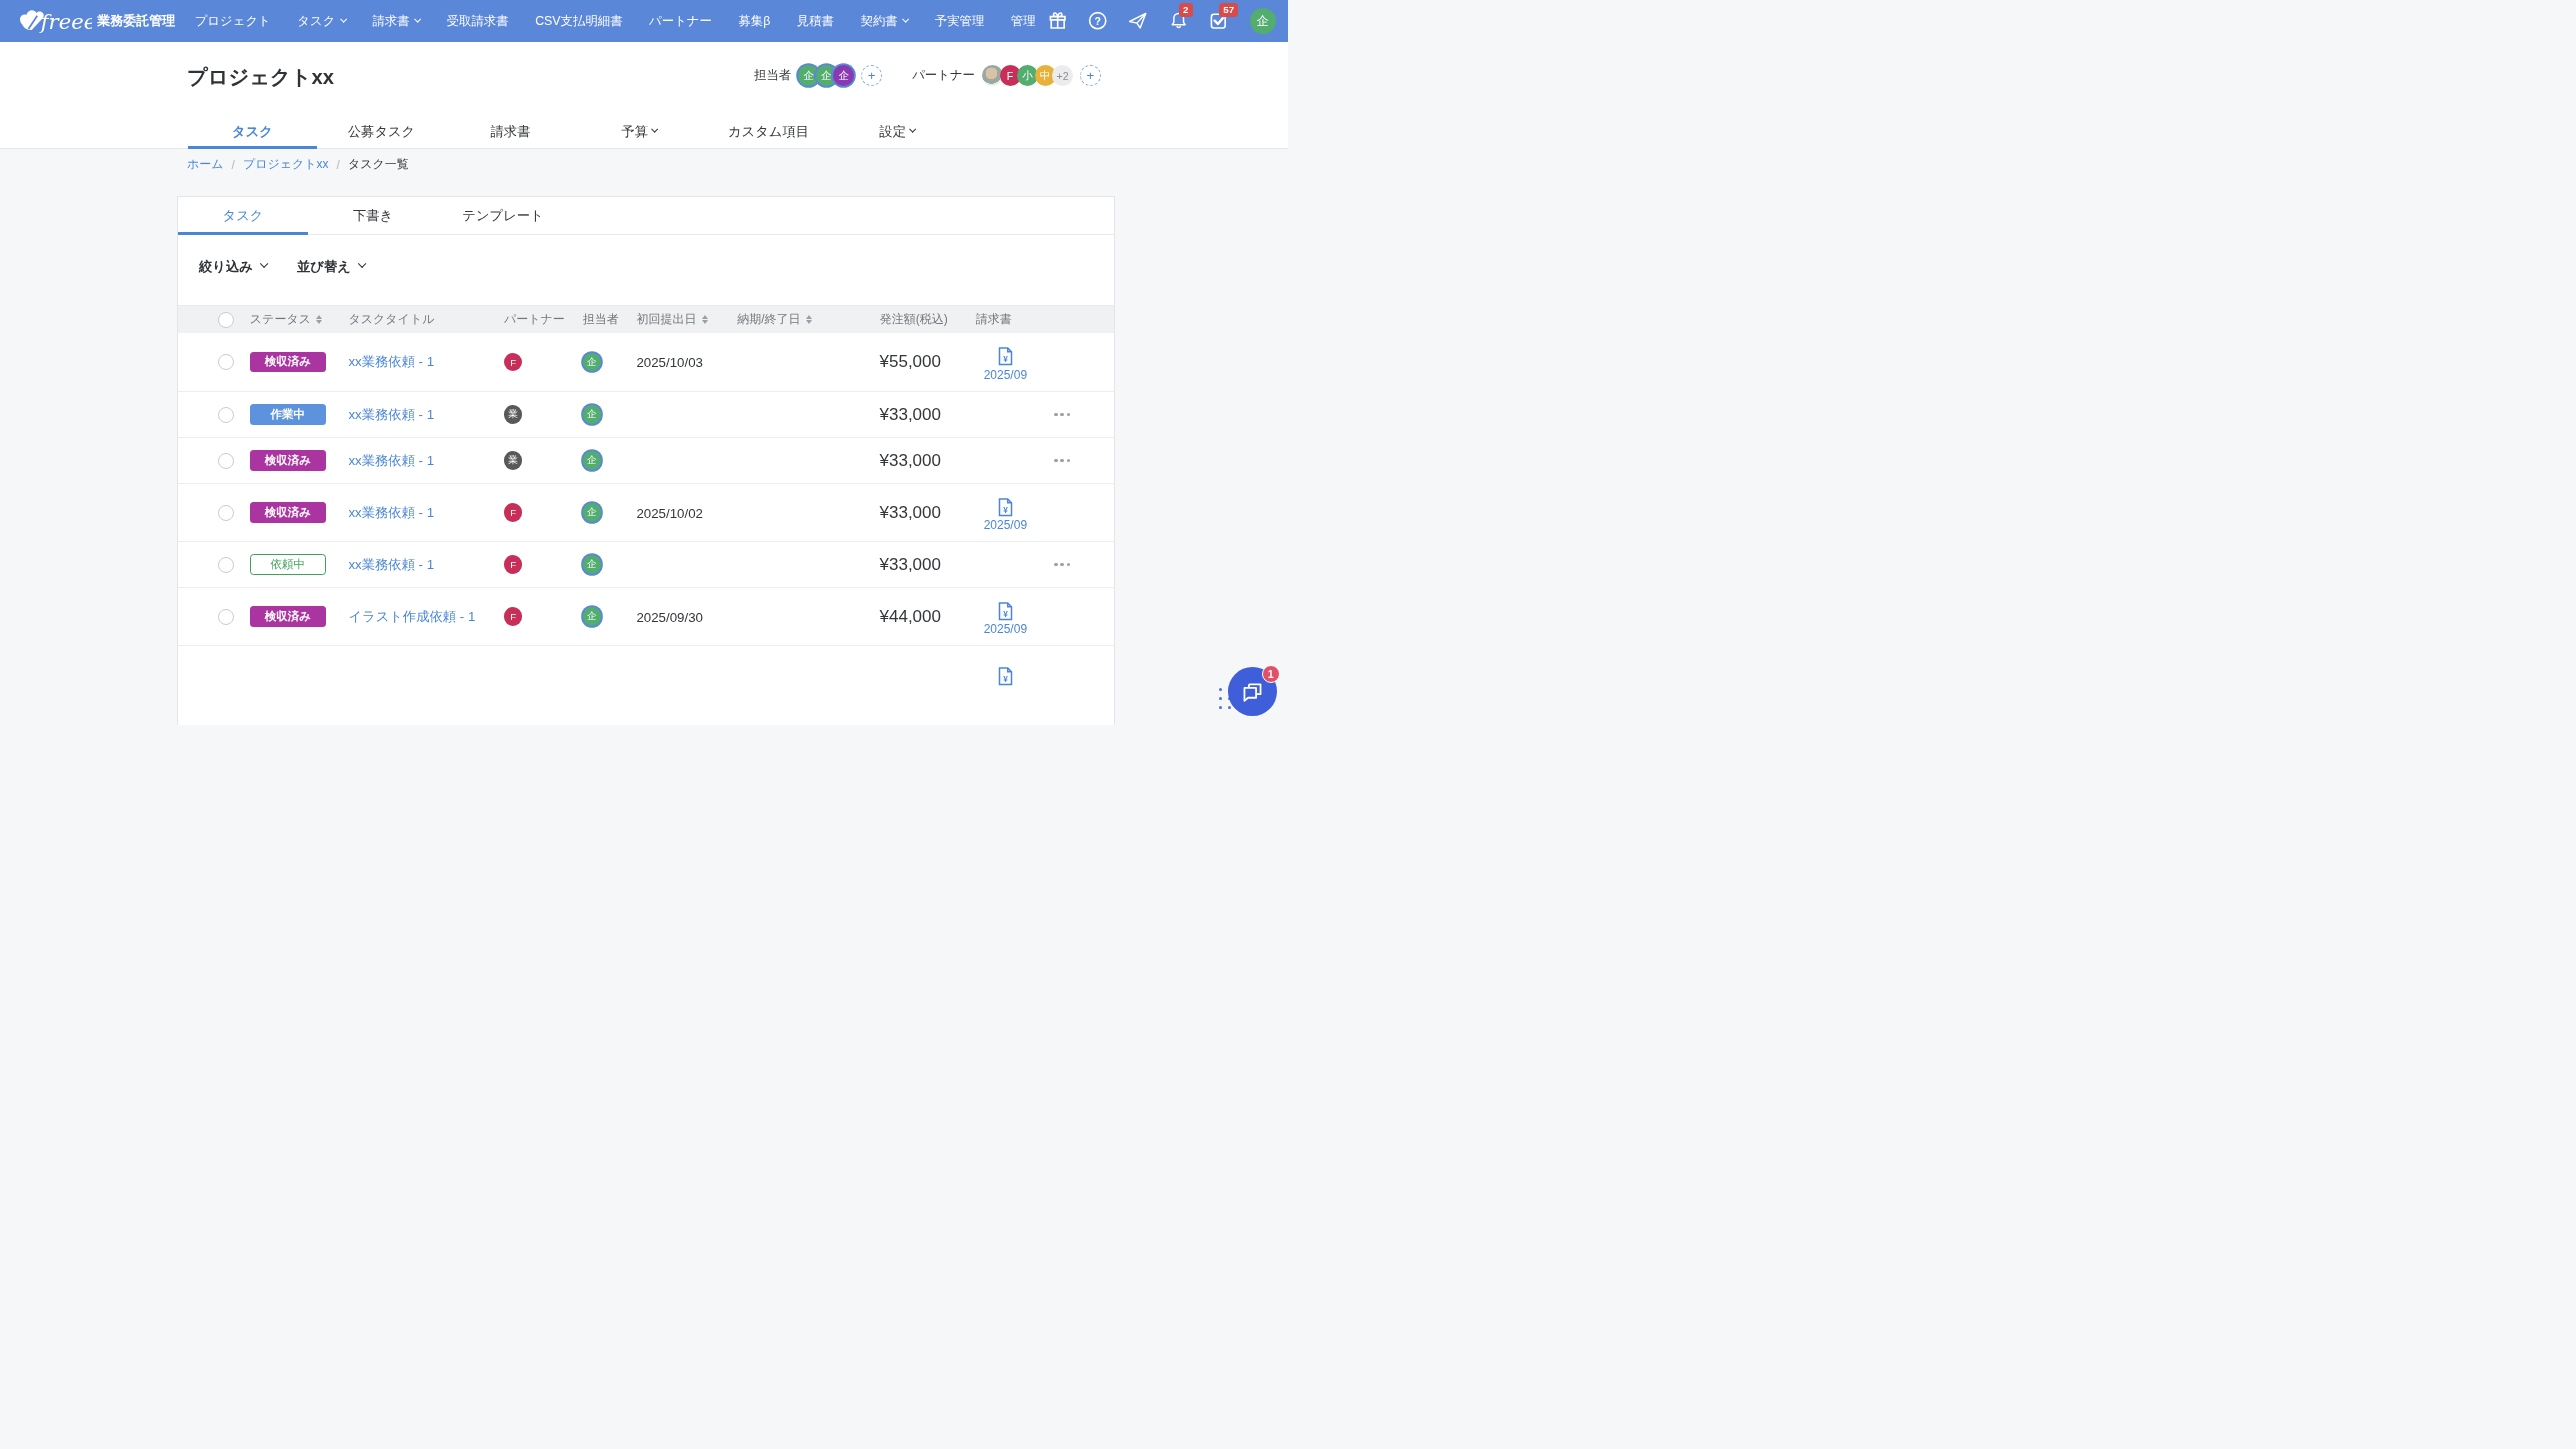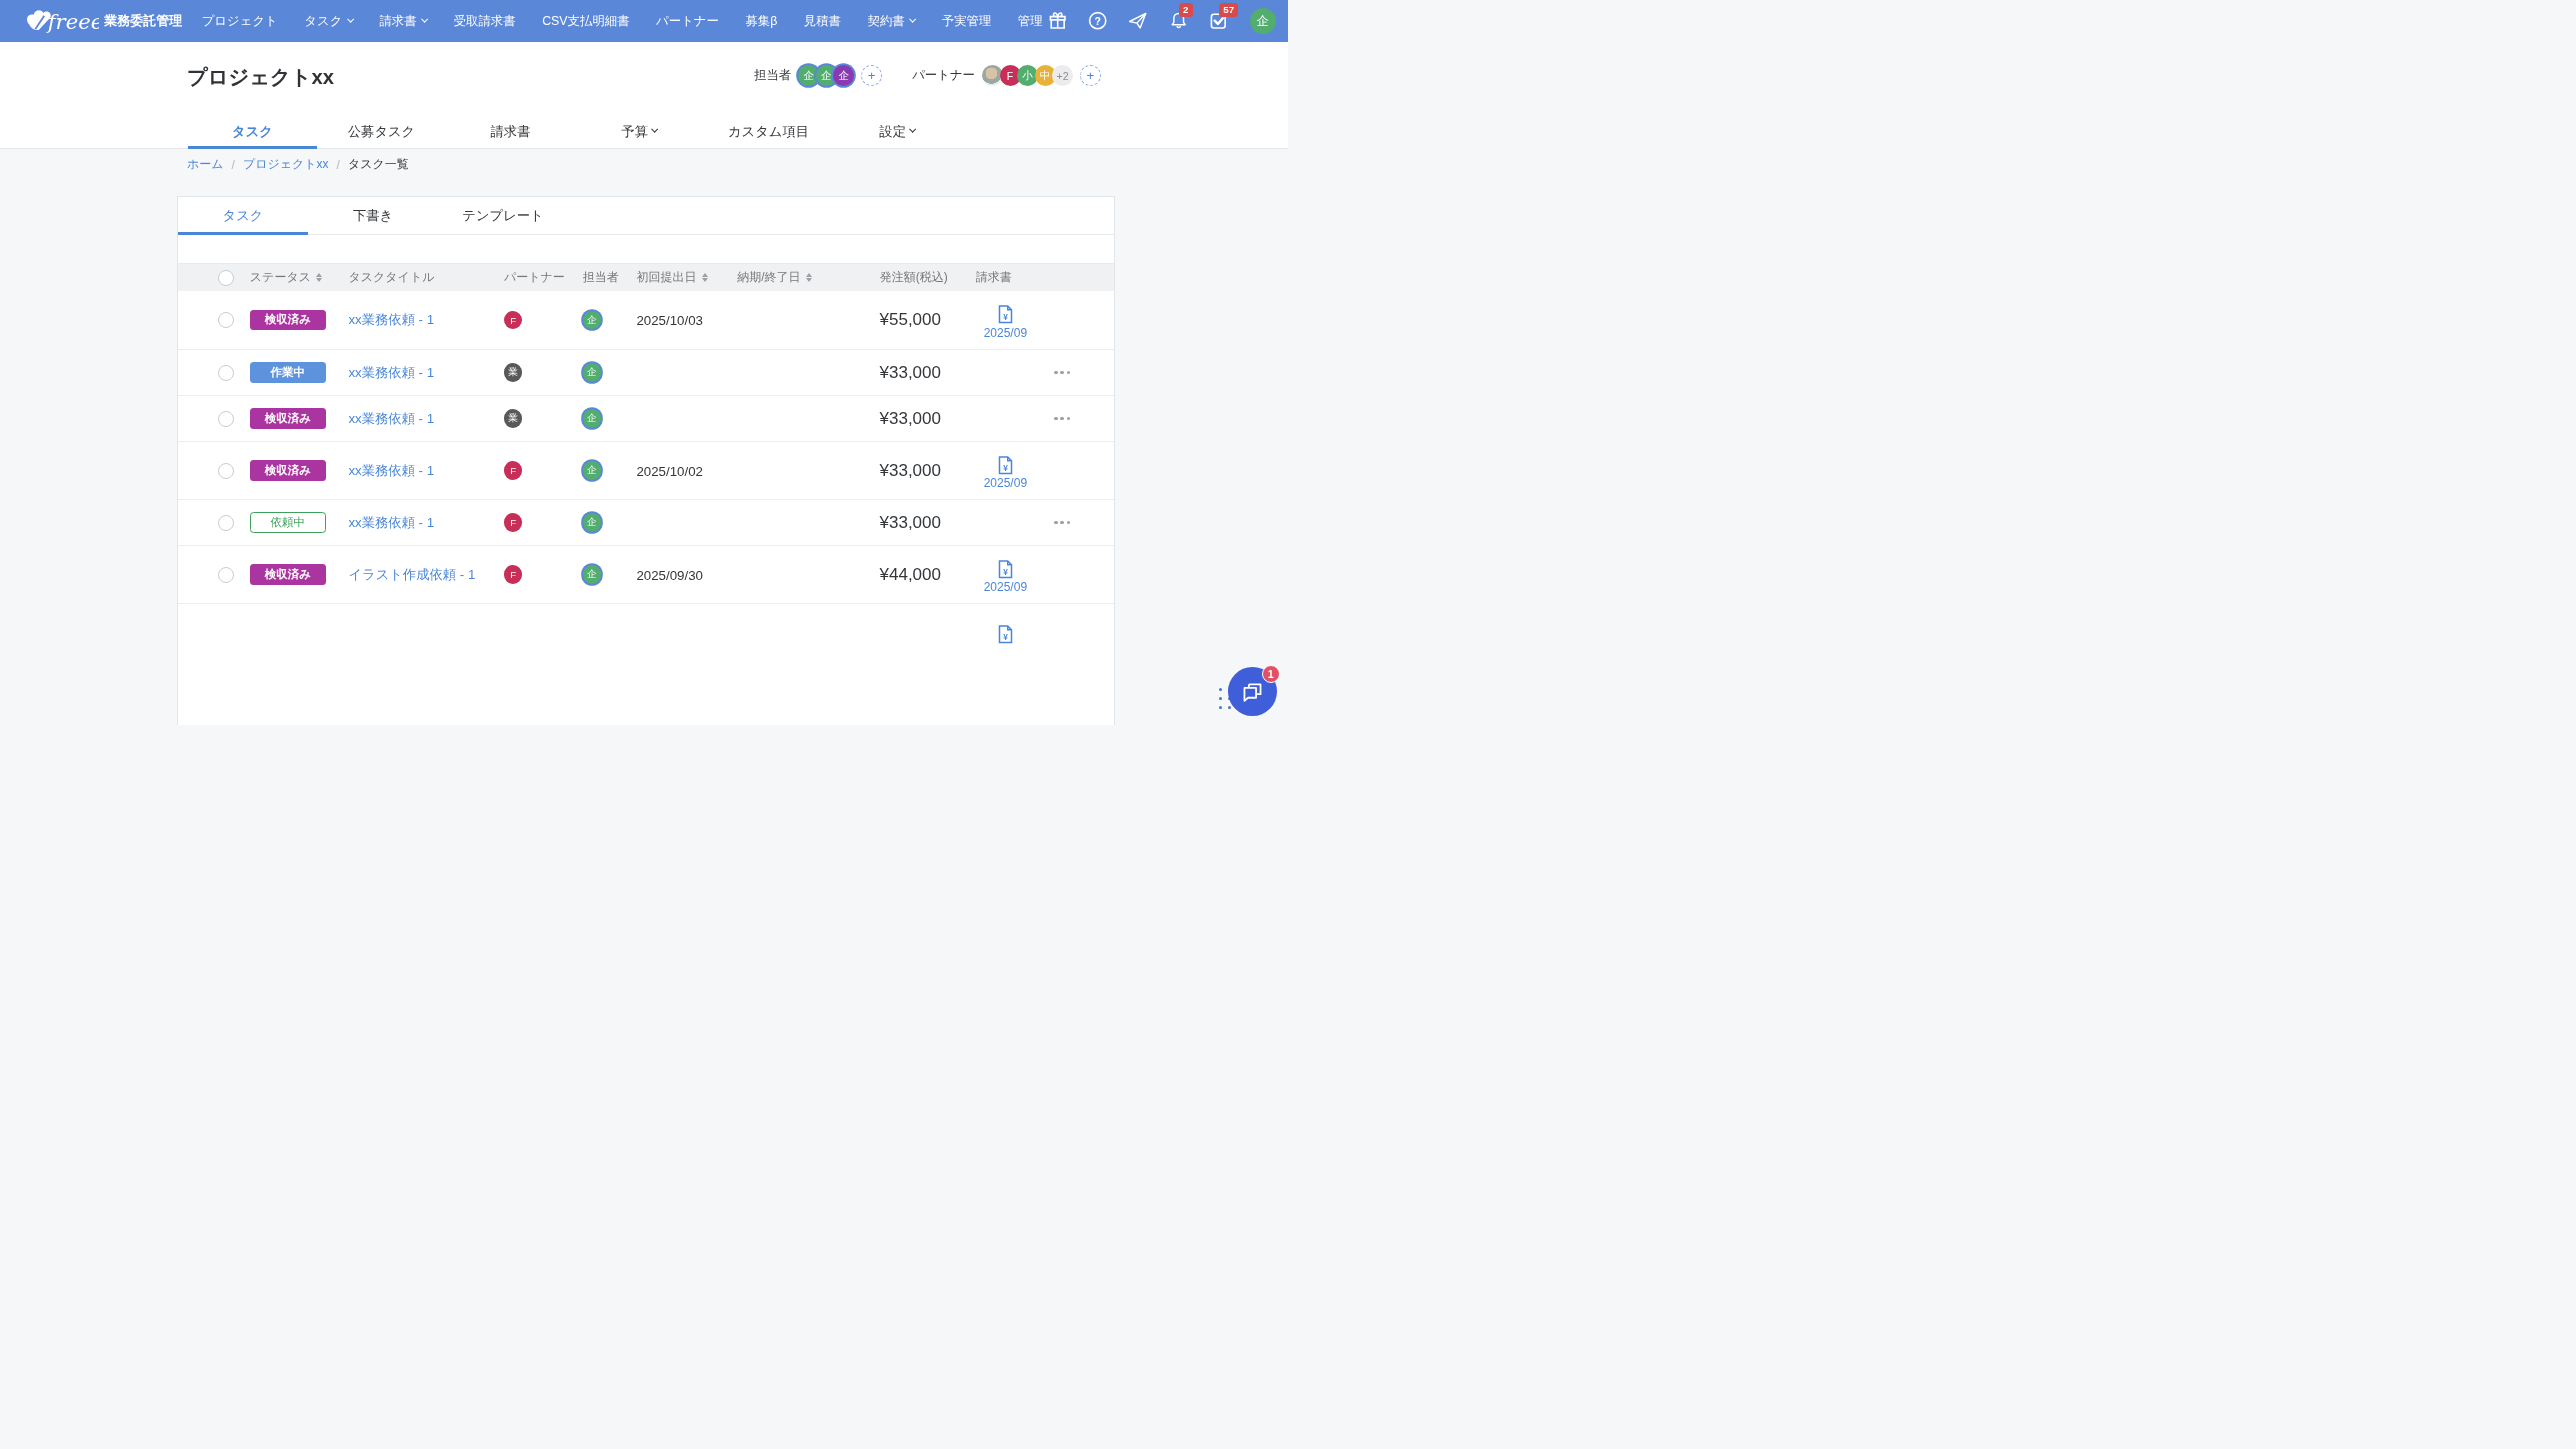--- a/index.html
+++ b/index.html
@@ -7,21 +7,21 @@
   body {
     position:relative; background:#f6f7f9;
     font-family:"Liberation Sans","DejaVu Sans",sans-serif;
     color:#33363a; -webkit-font-smoothing:antialiased;
   }
   a { text-decoration:none; }
 
   
   .navbar { position:absolute; top:0; left:0; right:0; height:42px; background:#5b87d8;
     display:flex; align-items:center; z-index:30; }
-  .brand { display:flex; align-items:center; gap:5.3px; padding-left:23px;text-align:right; }
+  .brand { display:flex; align-items:center; gap:5.3px; padding-left:16px;text-align:right; }
   .brand-product { color:#fff; font-size:13px; font-weight:bold; white-space:nowrap; }
   .nav-items { display:flex; align-items:center; gap:26.5px; margin-left:19.4px; }
   .nav-item { color:#fff; font-size:12.4px; white-space:nowrap; display:flex; align-items:center; gap:5.3px; cursor:pointer; }
   .chev { display:inline-block; width:5.3px; height:5.3px; border-right:1.8px solid currentColor;
     border-bottom:1.8px solid currentColor; transform:rotate(45deg) translate(-0.9px,-0.9px); }
   .nav-right { margin-left:auto; display:flex; align-items:center; gap:21px; padding-right:12.4px; }
   .nav-icon-wrap { position:relative; width:19.4px; height:19.4px; cursor:pointer; }
   .nav-badge { position:absolute; top:-8px; left:9.7px; background:#d94b4b; color:#fff;
     font-size:9.7px; font-weight:bold; border-radius:3.5px; padding:0.9px 4.4px; line-height:11.5px; }
   .avatar-sm { width:26px; height:26px; border-radius:50%; background:#52ad6e; color:#fff;
@@ -260,20 +260,30 @@
   <span class="crumb-current">タスク一覧</span>
 </div>
 
 <section class="card">
   <div class="card-tabs">
     <span class="ctab active">タスク</span>
     <span class="ctab">下書き</span>
     <span class="ctab">テンプレート</span>
   </div>
 
+  <div class="filters">
+    <span class="filter-btn">
+        <span>絞り込み</span>
+        <i class="chev"></i>
+      </span>
+    <span class="filter-btn">
+        <span>並び替え</span>
+        <i class="chev"></i>
+      </span>
+  </div>
   <div class="card-divider"></div>
 
 
   <div class="t-header">
     <span class="col-check">
         <span class="checkbox"></span>
       </span>
     <span class="col-status hcell">
         <span>ステータス</span>
         <span class="sort">

